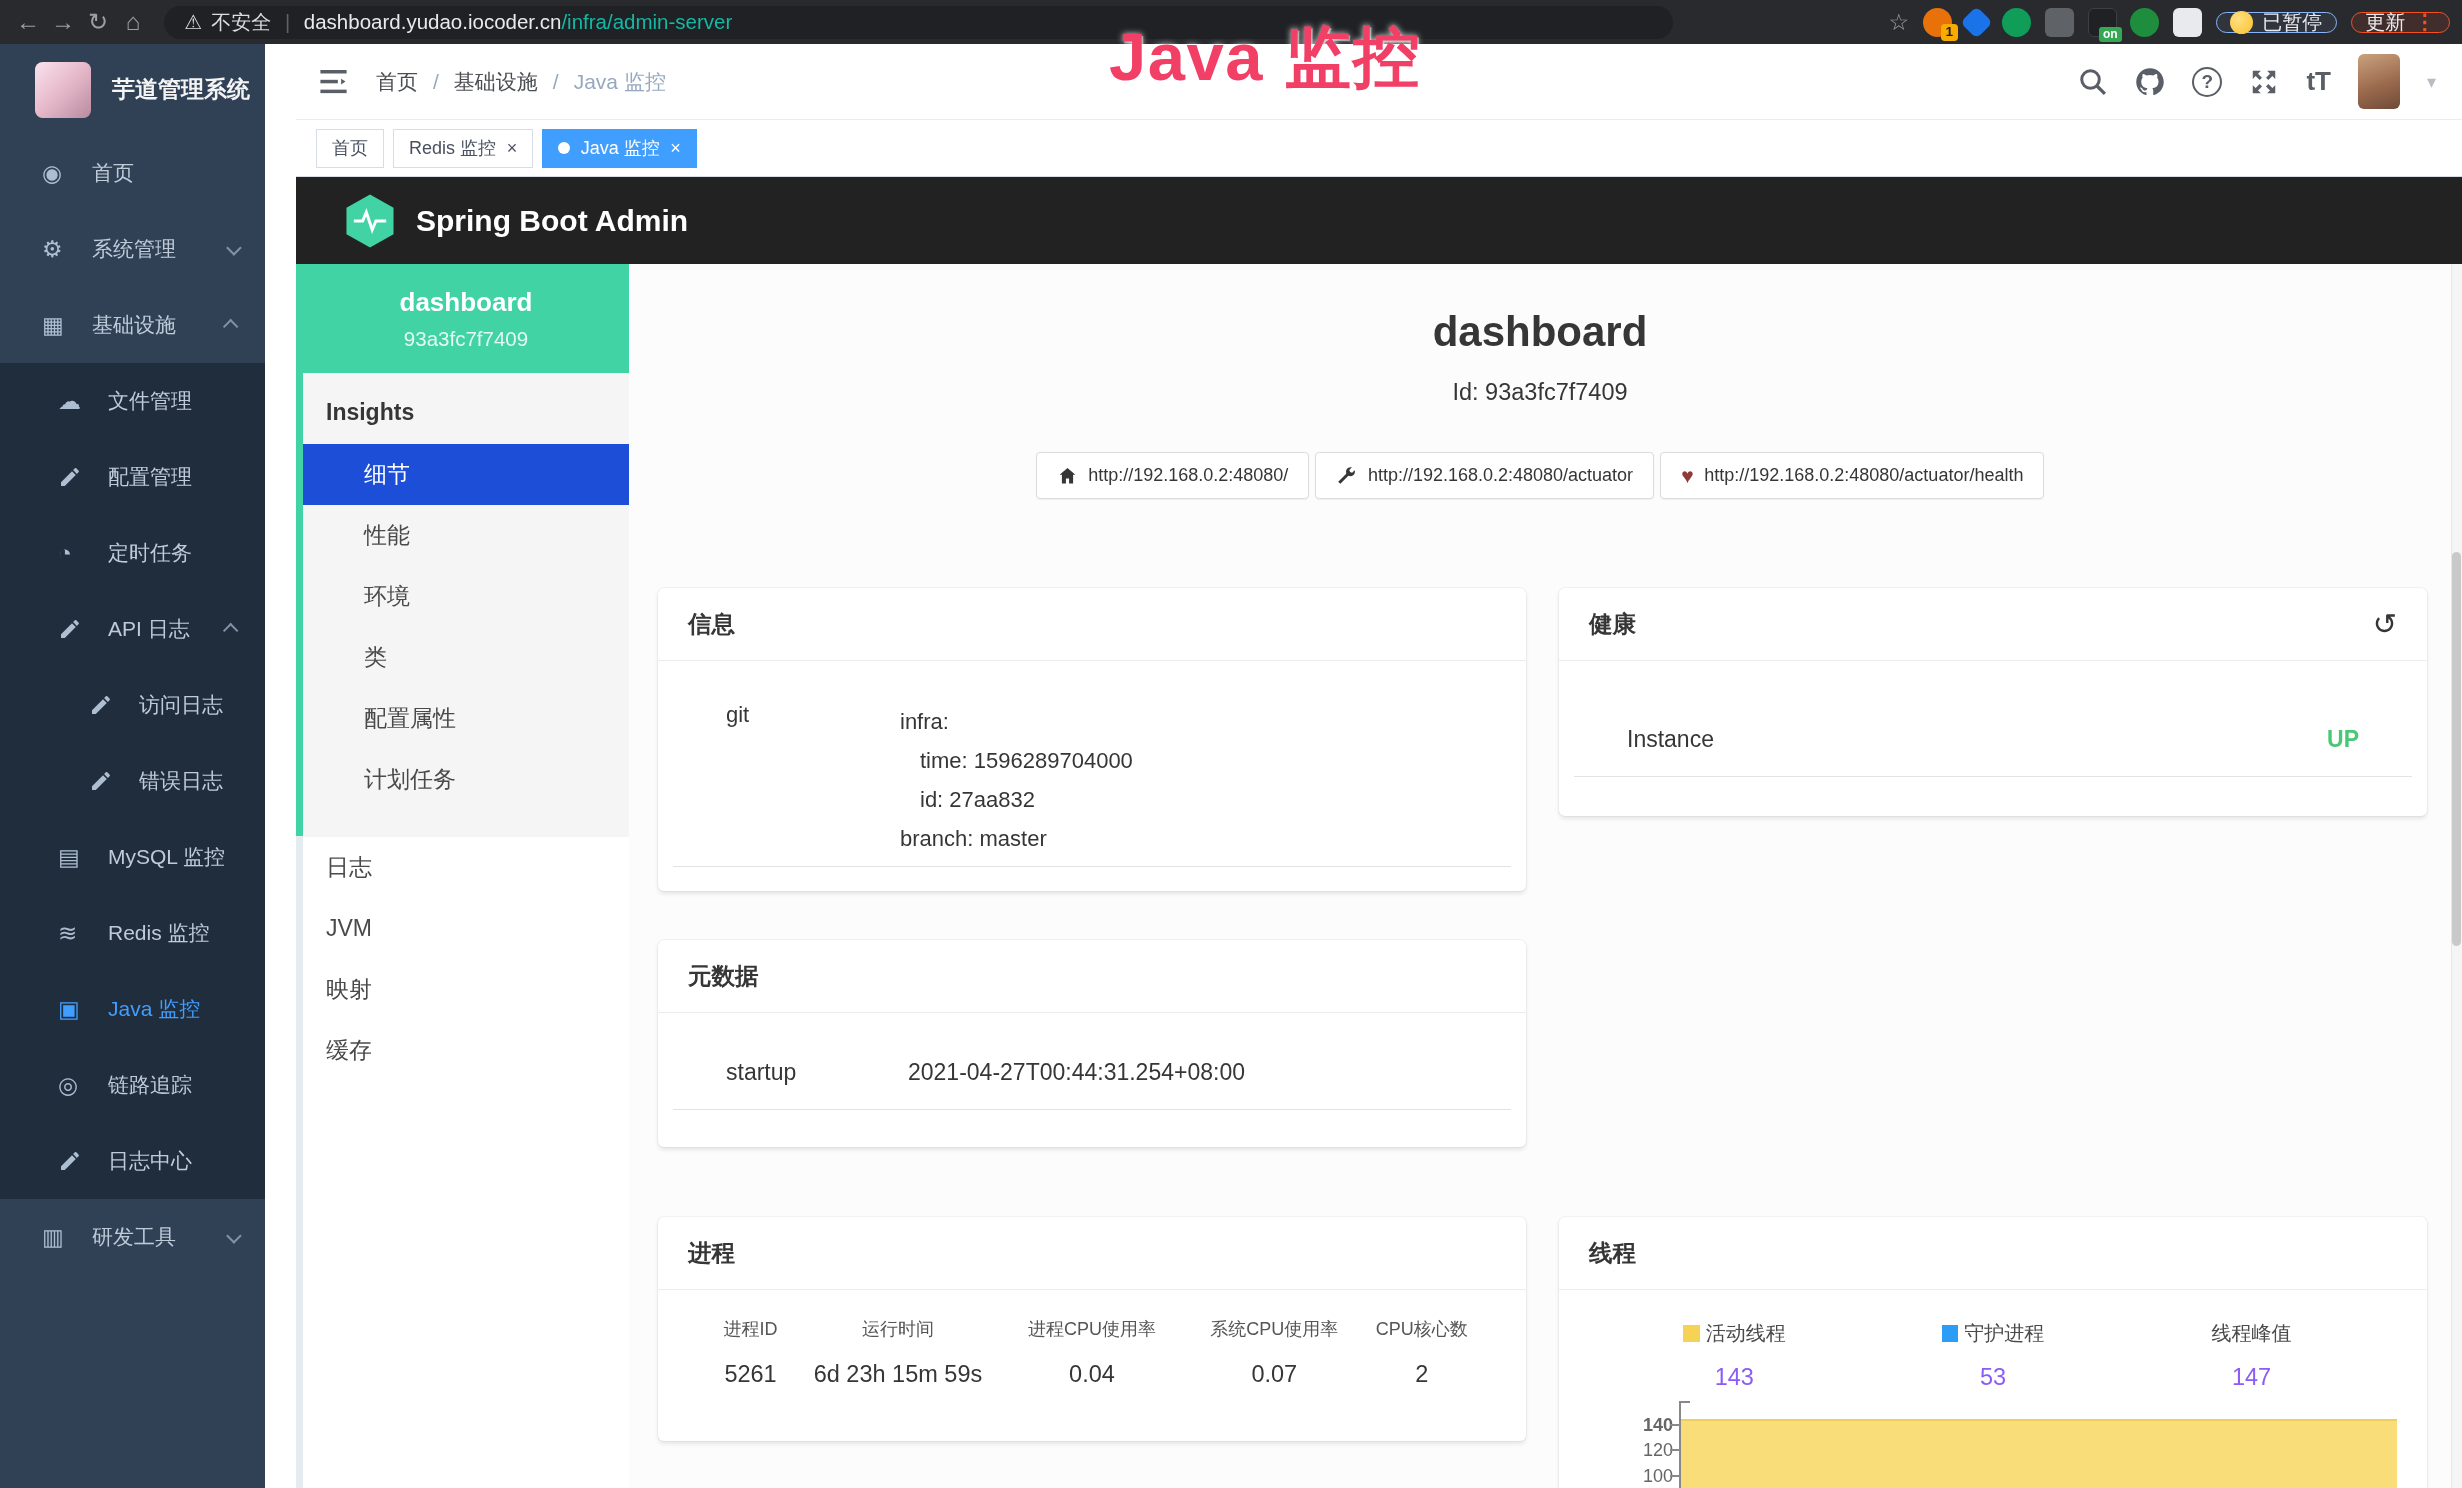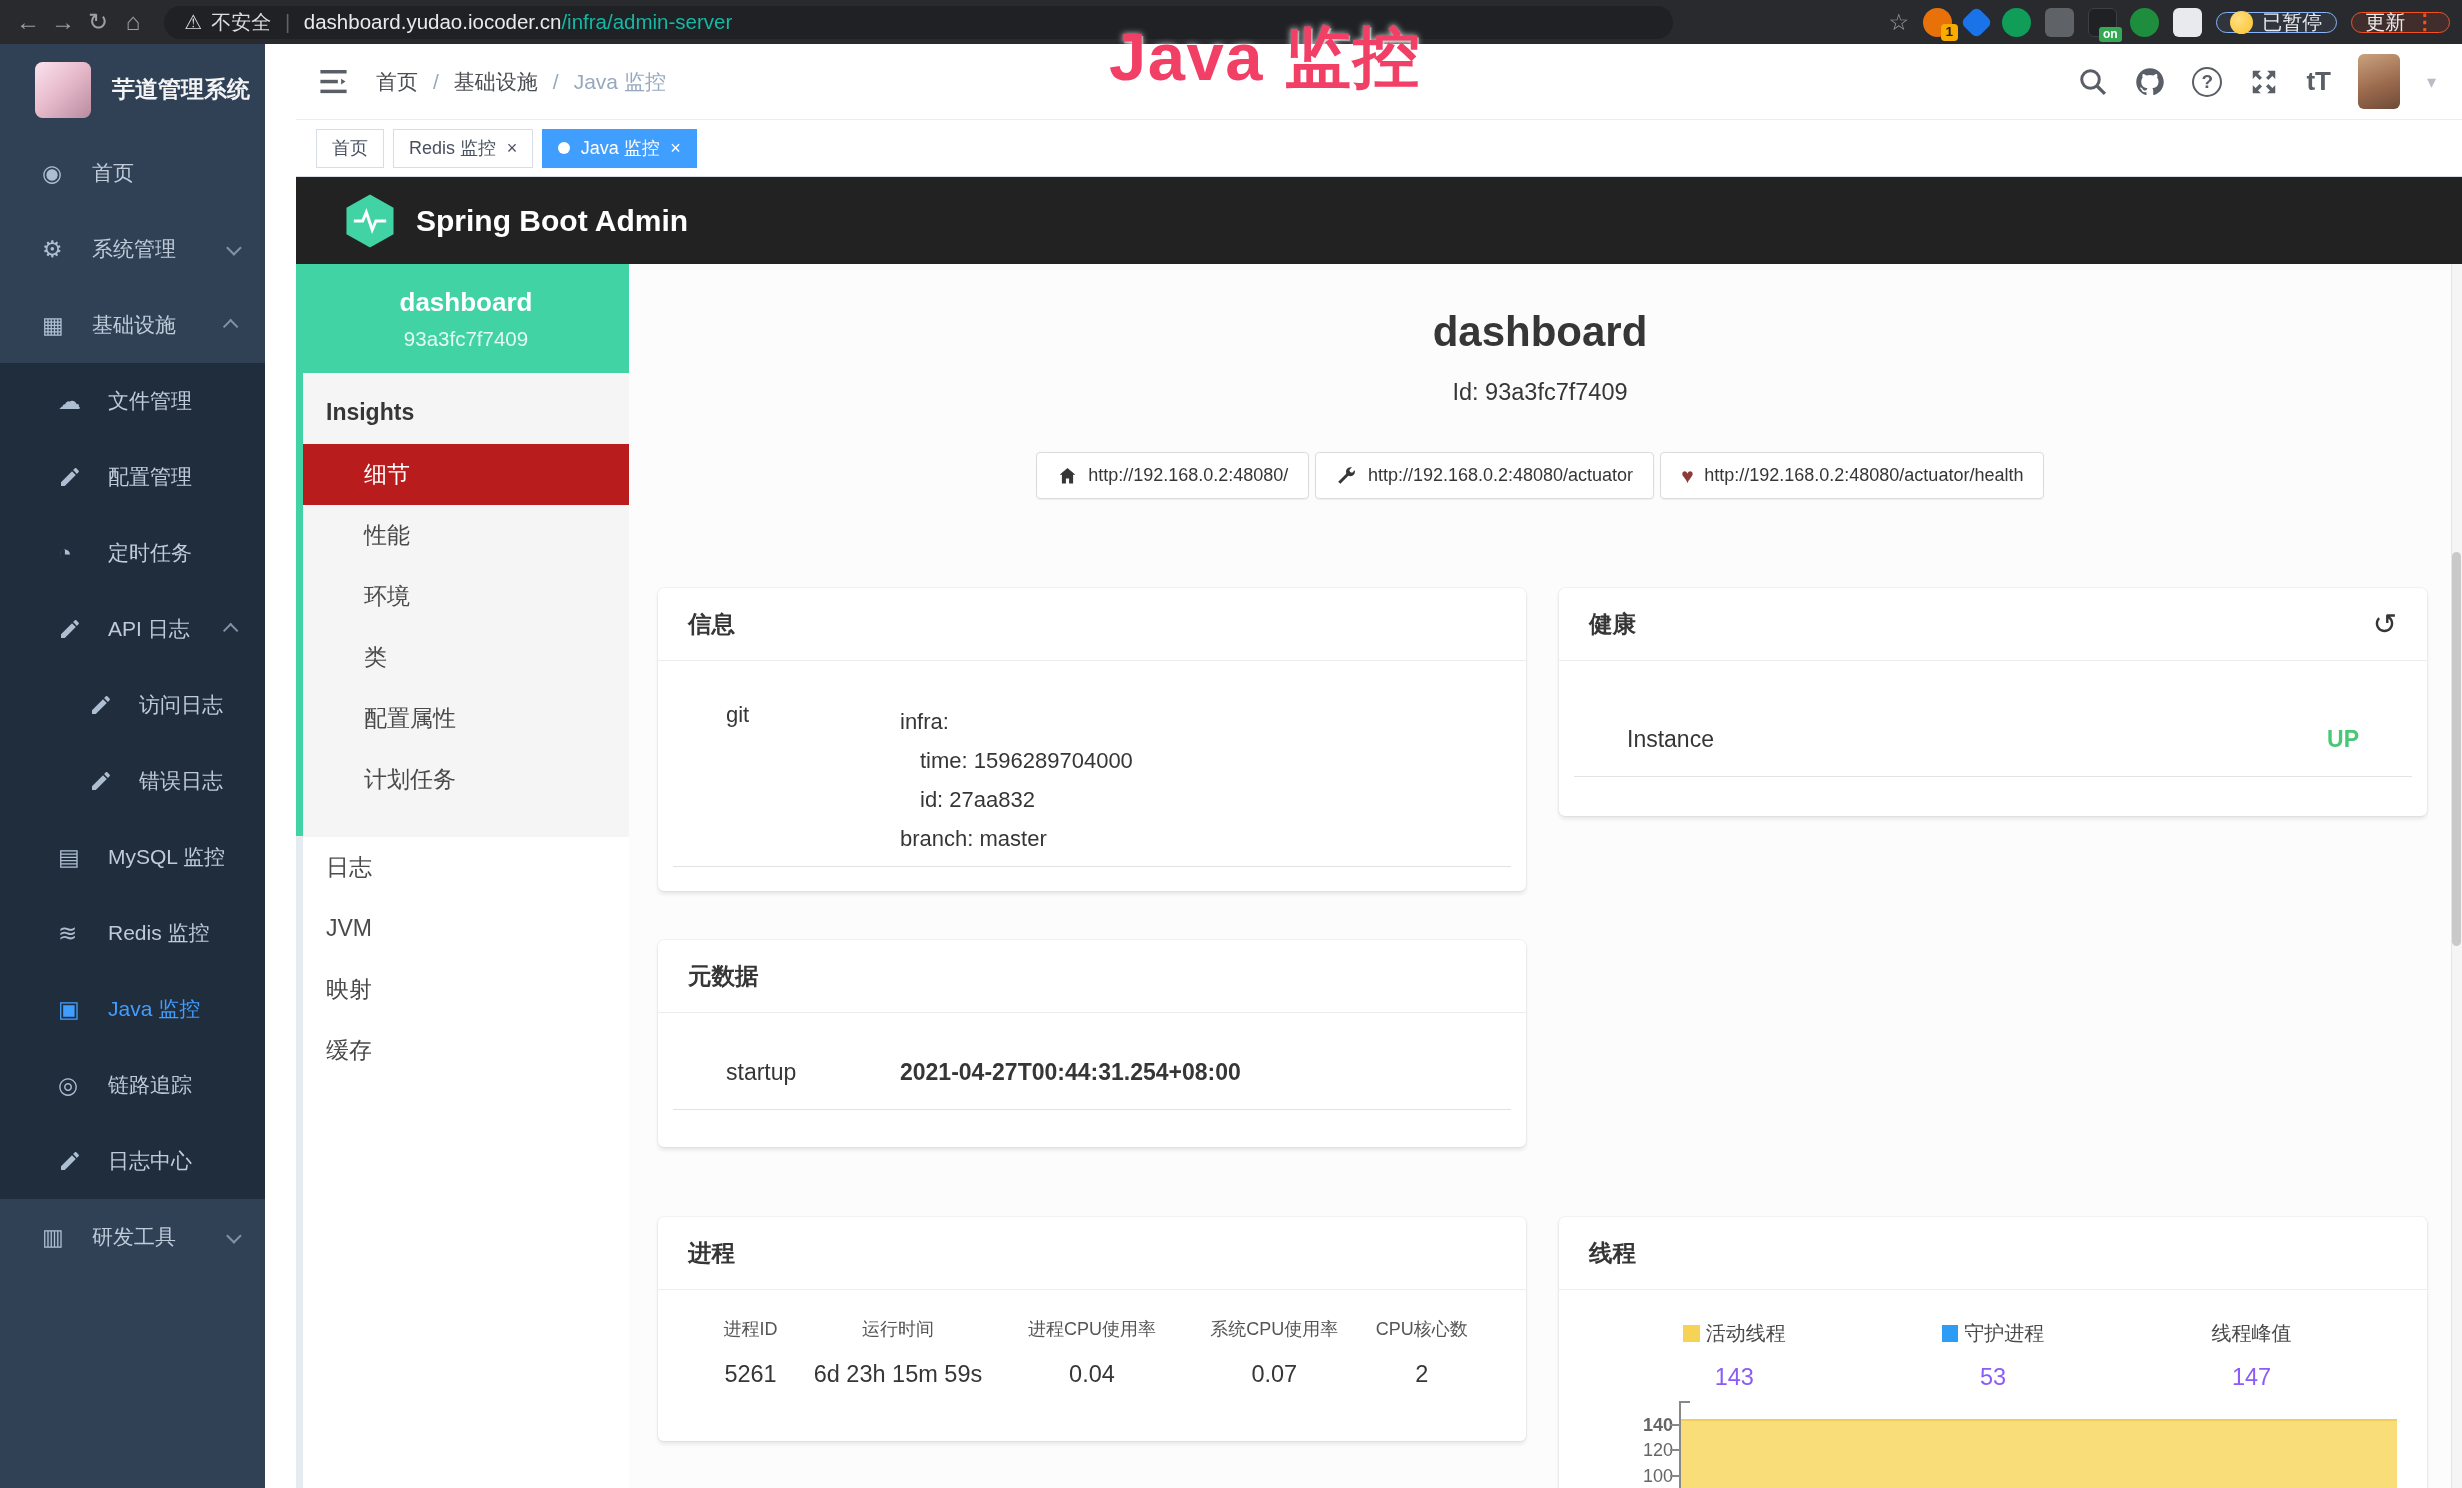--- a/index.html
+++ b/index.html
@@ -81,21 +81,21 @@
   
   .edge-teal { position:absolute; left:296px; top:264px; width:7.6px; height:572px; background:#42d3a5; }
   .edge-grey { position:absolute; left:296px; top:836px; width:7.6px; height:653px; background:#e4ebf1; }
   .subbar { position:absolute; left:303px; top:264px; width:326px; height:1225px; background:#fff; font-size:23px; color:#4a4a4a; }
   .inst-head { height:109px; background:#42d3a5; display:flex; flex-direction:column; align-items:center; justify-content:center; gap:9px; cursor:pointer; }
   .inst-name { color:#fff; font-size:26px; font-weight:bold; }
   .inst-id { color:rgba(255,255,255,.85); font-size:20.5px; }
   .insights { background:#f5f5f5; padding-bottom:27px; }
   .insights h3 { padding:26px 0 18px 23px; font-size:23px; font-weight:bold; color:#363636; }
   .sideitem { height:61px; display:flex; align-items:center; padding-left:61px; cursor:pointer; white-space:nowrap; }
-  .sideitem.active { background:#b91c1c; color:#fff; }
+  .sideitem.active { background:#1d4ed8; color:#fff; }
   .rootitems .sideitem { padding-left:23px; }
 
   
   .content { position:absolute; left:629px; top:264px; width:1822px; height:1225px; background:#fcfcfc; }
   .page-title { position:absolute; left:0; right:0; top:44px; text-align:center; font-size:42px; font-weight:bold; color:#363636; }
   .page-id { position:absolute; left:0; right:0; top:115px; text-align:center; font-size:23.5px; color:#363636; }
   .urlrow { position:absolute; left:0; right:0; top:188px; display:flex; justify-content:center; gap:6px; }
   .urlbtn { display:inline-flex; align-items:center; gap:10.6px; height:47px; padding:0 20px; background:#fff; border:0.8px solid #dbdbdb; border-radius:4.6px; font-size:18px; color:#363636; cursor:pointer; box-shadow:0 0.8px 1.5px rgba(10,10,10,.06); white-space:nowrap; }
   .urlbtn svg { width:21px; height:21px; flex:none; }
   .uheart { color:#8d3b36; font-size:21px; }
@@ -111,21 +111,21 @@
   .card.proc  { left:29px;  top:953px; width:868px; height:224px; }
   .card.thr   { left:930px; top:953px; width:868px; height:303px; }
 
   .kv { display:flex; padding:41px 68px 0 68px; font-size:22px; color:#363636; }
   .kv .k { width:174px; flex:none; }
   .kv .v { line-height:39px; }
   .kv .v .ind { padding-left:20px; }
   .rowline { margin:7.6px 15px 0 15px; border-bottom:1.5px solid #e3e3e3; }
   .kv2 { display:flex; padding:65px 68px 0 68px; font-size:23px; color:#363636; align-items:baseline; }
   .kv2 .up { margin-left:auto; color:#48c774; font-weight:bold; }
-  .kv2 .meta-v { margin-left:0;font-weight:bold; }
+  .kv2 .meta-v { margin-left:8px; }
   .rowline2 { margin:23px 15px 0 15px; border-bottom:1.5px solid #e3e3e3; }
 
   .ptable { display:flex; padding:27px 46px 0 46px; text-align:center; }
   .pcol { display:flex; flex-direction:column; gap:20px; }
   .pc1{width:12%} .pc2{width:26%} .pc3{width:24%} .pc4{width:23%} .pc5{width:15%}
   .plabel { font-size:18px; color:#555; white-space:nowrap; }
   .pval { font-size:23.5px; color:#363636; white-space:nowrap; }
 
   .legend { display:flex; padding:30px 46px 0 46px; text-align:center; }
   .lcol { width:33.33%; display:flex; flex-direction:column; gap:16.7px; align-items:center; }

